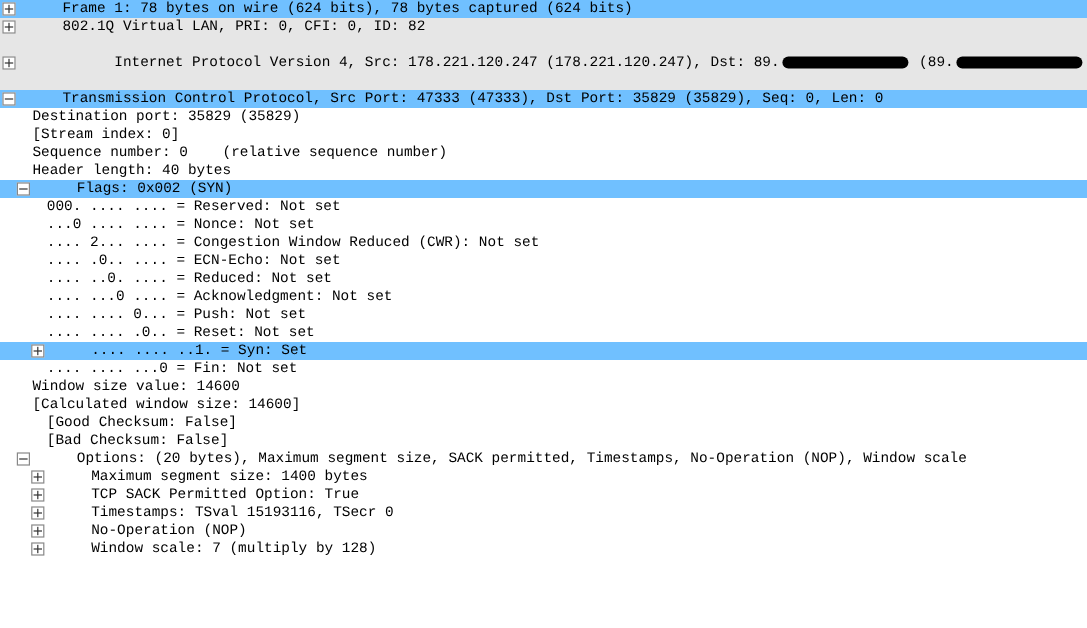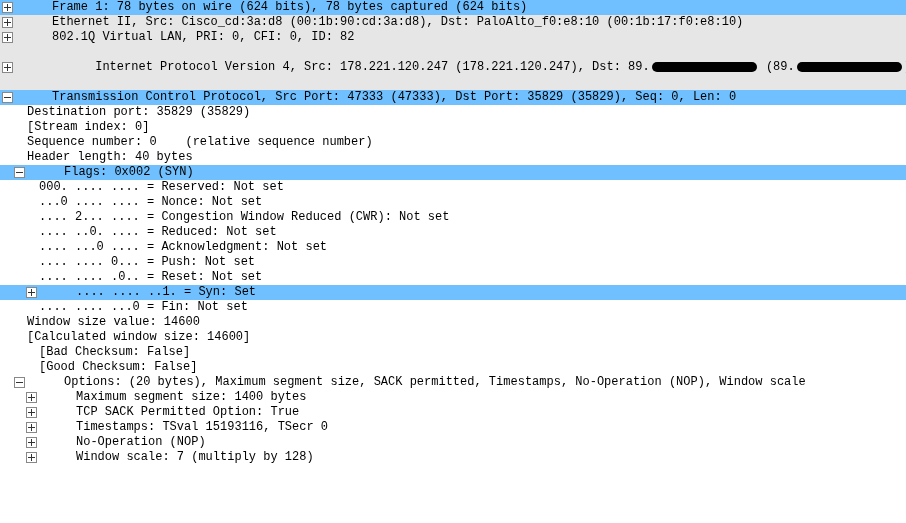--- a/index.html
+++ b/index.html
@@ -81,24 +81,20 @@
 </head>
 <body>
 
 <div>
 
   <div class="row blue">
     <span class="toggle plus"></span>
     <span class="text pad-left">Frame 1: 78 bytes on wire (624 bits), 78 bytes captured (624 bits)</span>
   </div>
 
-  <div class="row gray">
-    <span class="toggle plus"></span>
-    <span class="text pad-left">Ethernet II, Src: Cisco_cd:3a:d8 (00:1b:90:cd:3a:d8), Dst: PaloAlto_f0:e8:10 (00:1b:17:f0:e8:10)</span>
-  </div>
 
   <div class="row gray">
     <span class="toggle plus"></span>
     <span class="text pad-left">802.1Q Virtual LAN, PRI: 0, CFI: 0, ID: 82</span>
   </div>
 
   <div class="row gray">
     <span class="toggle plus"></span>
     <span class="pad-left">
       <span>Internet Protocol Version 4, Src: 178.221.120.247 (178.221.120.247), Dst: 89.</span><span class="redact" style="width:105px"></span><span> (89.</span><span class="redact" style="width:105px"></span><span>)</span>
@@ -117,38 +113,39 @@
 
   <div class="row blue">
     <span class="indent1"></span>
     <span class="toggle minus"></span>
     <span class="text pad-left">Flags: 0x002 (SYN)</span>
   </div>
 
   <div class="row"><span class="indent2"></span><span class="toggle none"></span><span class="text">000. .... .... = Reserved: Not set</span></div>
   <div class="row"><span class="indent2"></span><span class="toggle none"></span><span class="text">...0 .... .... = Nonce: Not set</span></div>
   <div class="row"><span class="indent2"></span><span class="toggle none"></span><span class="text">.... 2... .... = Congestion Window Reduced (CWR): Not set</span></div>
+  <div class="row"><span class="indent2"></span><span class="toggle none"></span><span class="text">.... .0.. .... = ECN-Echo: Not set</span></div>
   <div class="row"><span class="indent2"></span><span class="toggle none"></span><span class="text">.... ..0. .... = Reduced: Not set</span></div>
   <div class="row"><span class="indent2"></span><span class="toggle none"></span><span class="text">.... ...0 .... = Acknowledgment: Not set</span></div>
   <div class="row"><span class="indent2"></span><span class="toggle none"></span><span class="text">.... .... 0... = Push: Not set</span></div>
   <div class="row"><span class="indent2"></span><span class="toggle none"></span><span class="text">.... .... .0.. = Reset: Not set</span></div>
 
   <div class="row blue">
     <span class="indent2"></span>
     <span class="toggle plus"></span>
     <span class="text pad-left">.... .... ..1. = Syn: Set</span>
   </div>
 
   <div class="row"><span class="indent2"></span><span class="toggle none"></span><span class="text">.... .... ...0 = Fin: Not set</span></div>
 
   <div class="row"><span class="indent1"></span><span class="toggle none"></span><span class="text">Window size value: 14600</span></div>
   <div class="row"><span class="indent1"></span><span class="toggle none"></span><span class="text">[Calculated window size: 14600]</span></div>
 
+  <div class="row"><span class="indent2"></span><span class="toggle none"></span><span class="text">[Good Checksum: False]</span></div>
   <div class="row"><span class="indent2"></span><span class="toggle none"></span><span class="text">[Bad Checksum: False]</span></div>
-  <div class="row"><span class="indent2"></span><span class="toggle none"></span><span class="text">[Good Checksum: False]</span></div>
 
   <div class="row">
     <span class="indent1"></span>
     <span class="toggle minus"></span>
     <span class="text pad-left">Options: (20 bytes), Maximum segment size, SACK permitted, Timestamps, No-Operation (NOP), Window scale</span>
   </div>
   <div class="row"><span class="indent2"></span><span class="toggle plus"></span><span class="text pad-left">Maximum segment size: 1400 bytes</span></div>
   <div class="row"><span class="indent2"></span><span class="toggle plus"></span><span class="text pad-left">TCP SACK Permitted Option: True</span></div>
   <div class="row"><span class="indent2"></span><span class="toggle plus"></span><span class="text pad-left">Timestamps: TSval 15193116, TSecr 0</span></div>
   <div class="row"><span class="indent2"></span><span class="toggle plus"></span><span class="text pad-left">No-Operation (NOP)</span></div>

